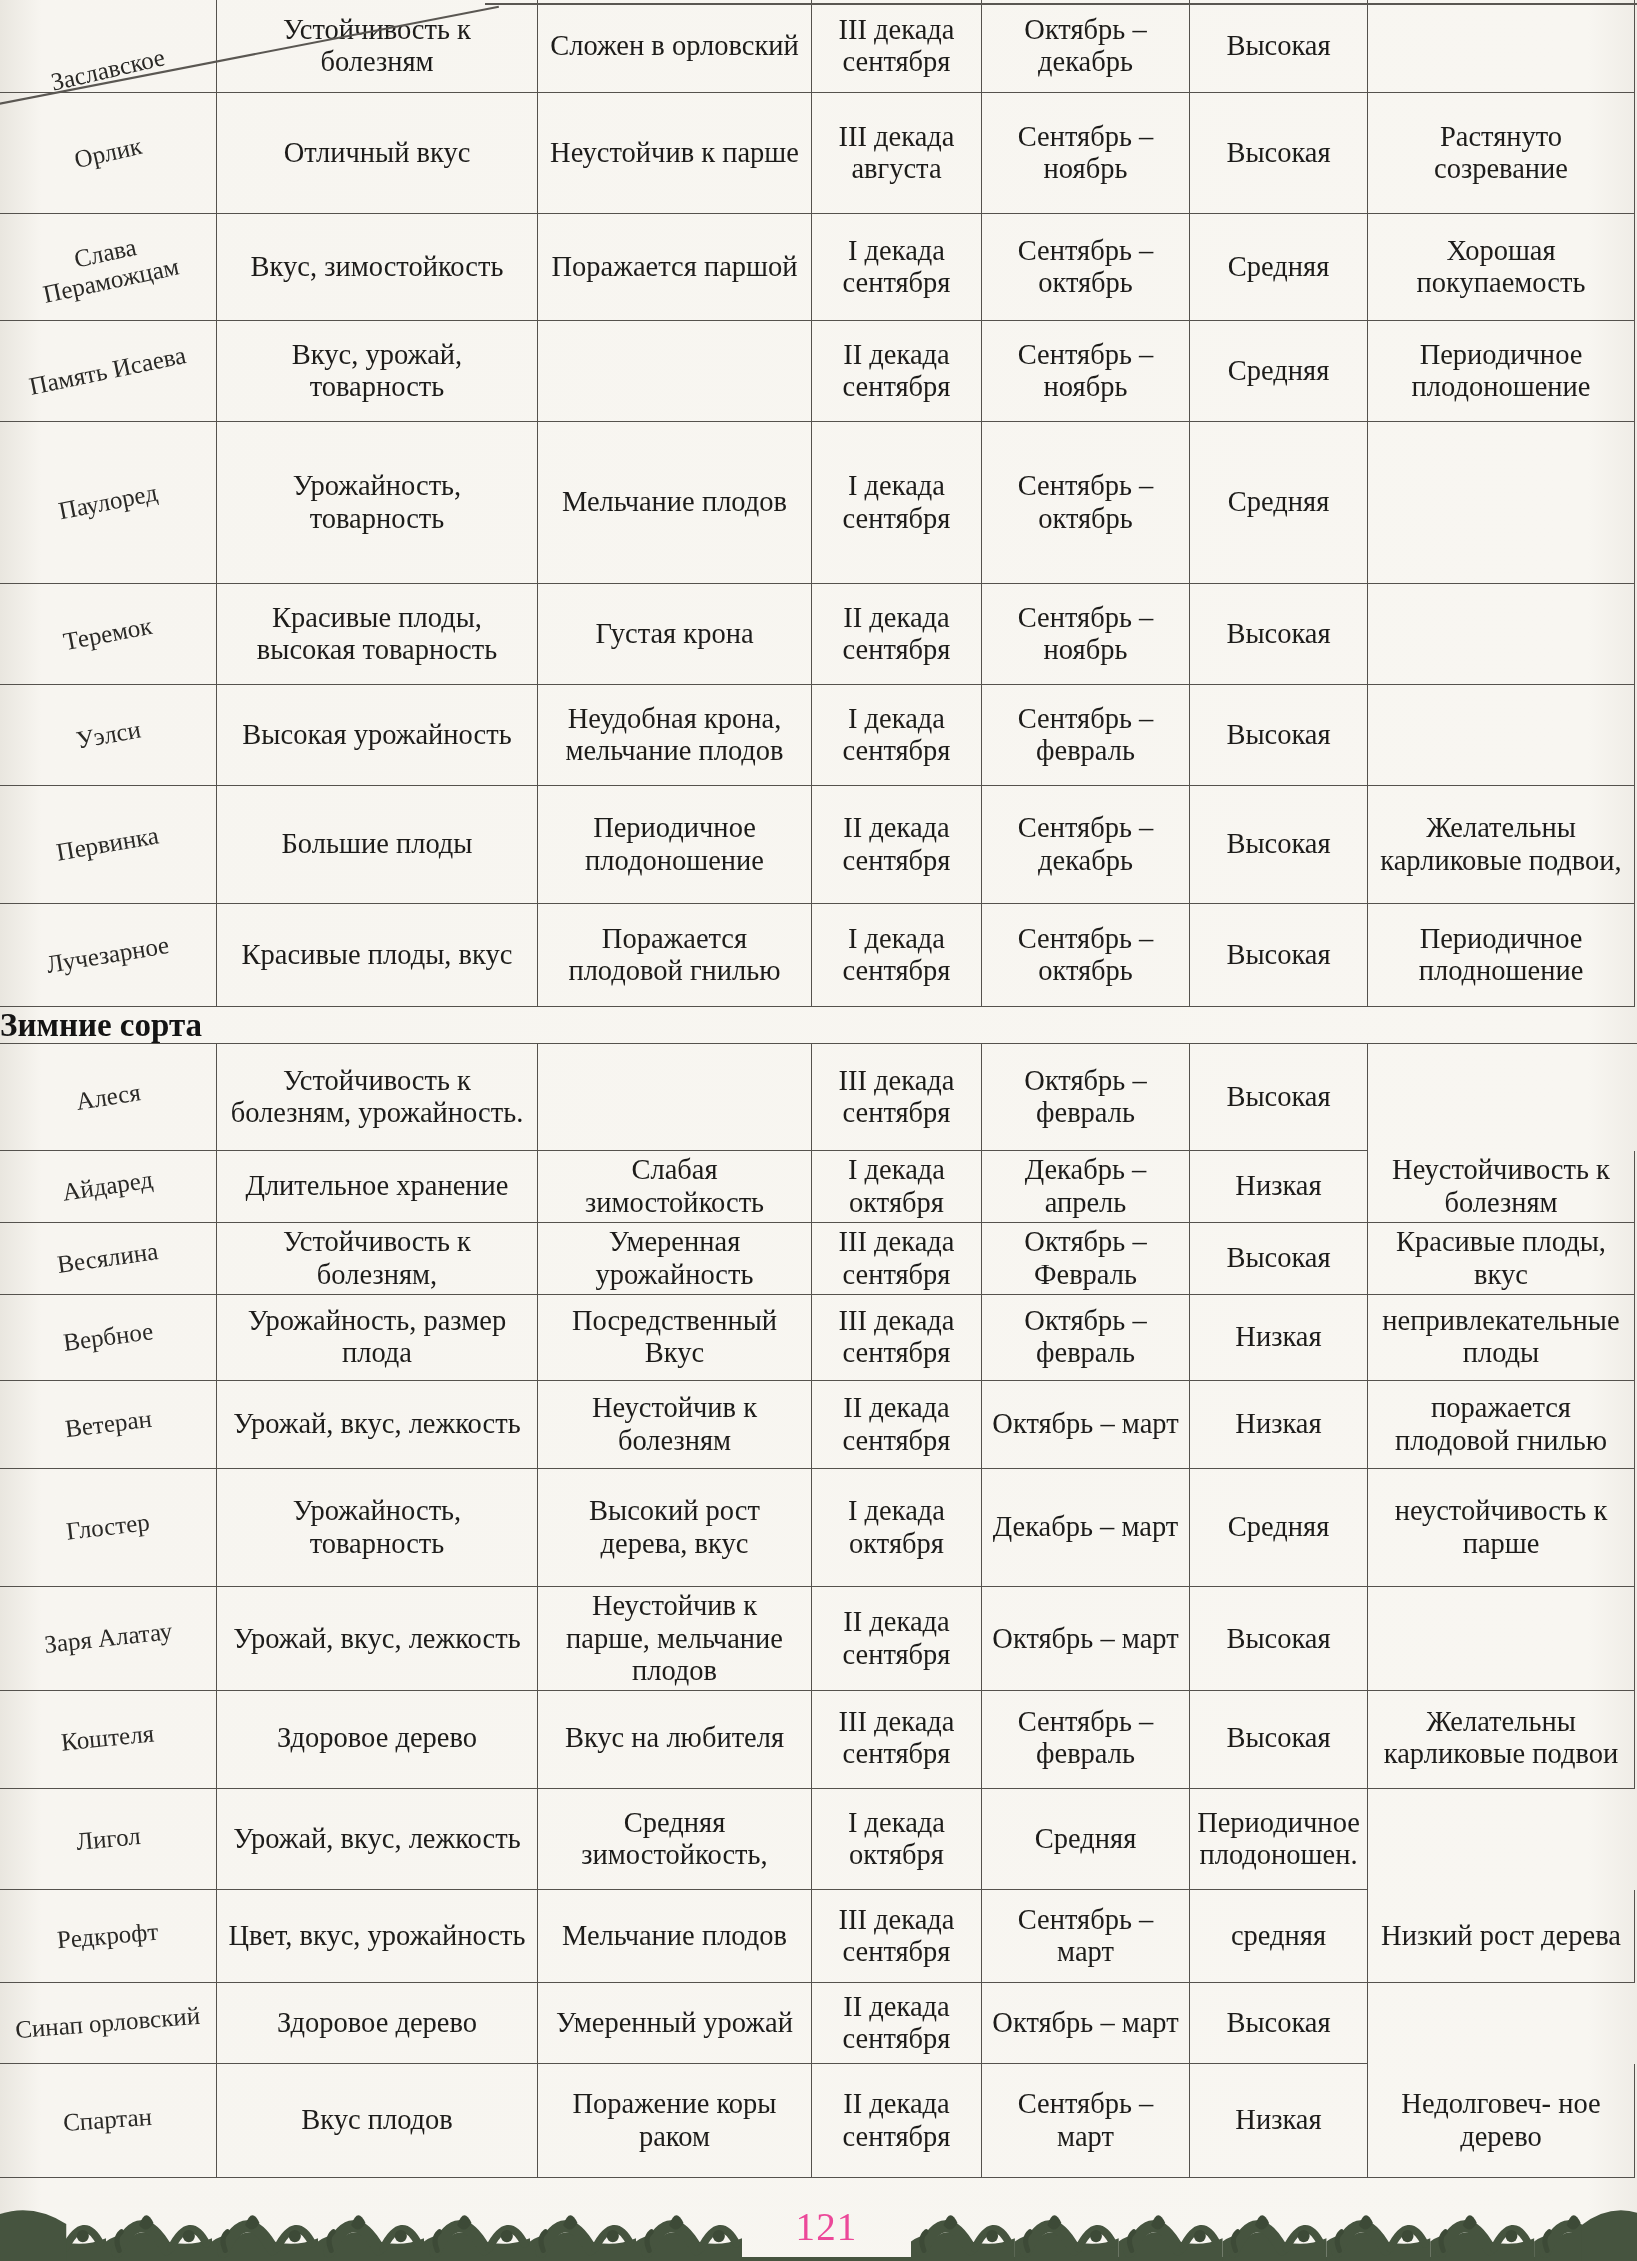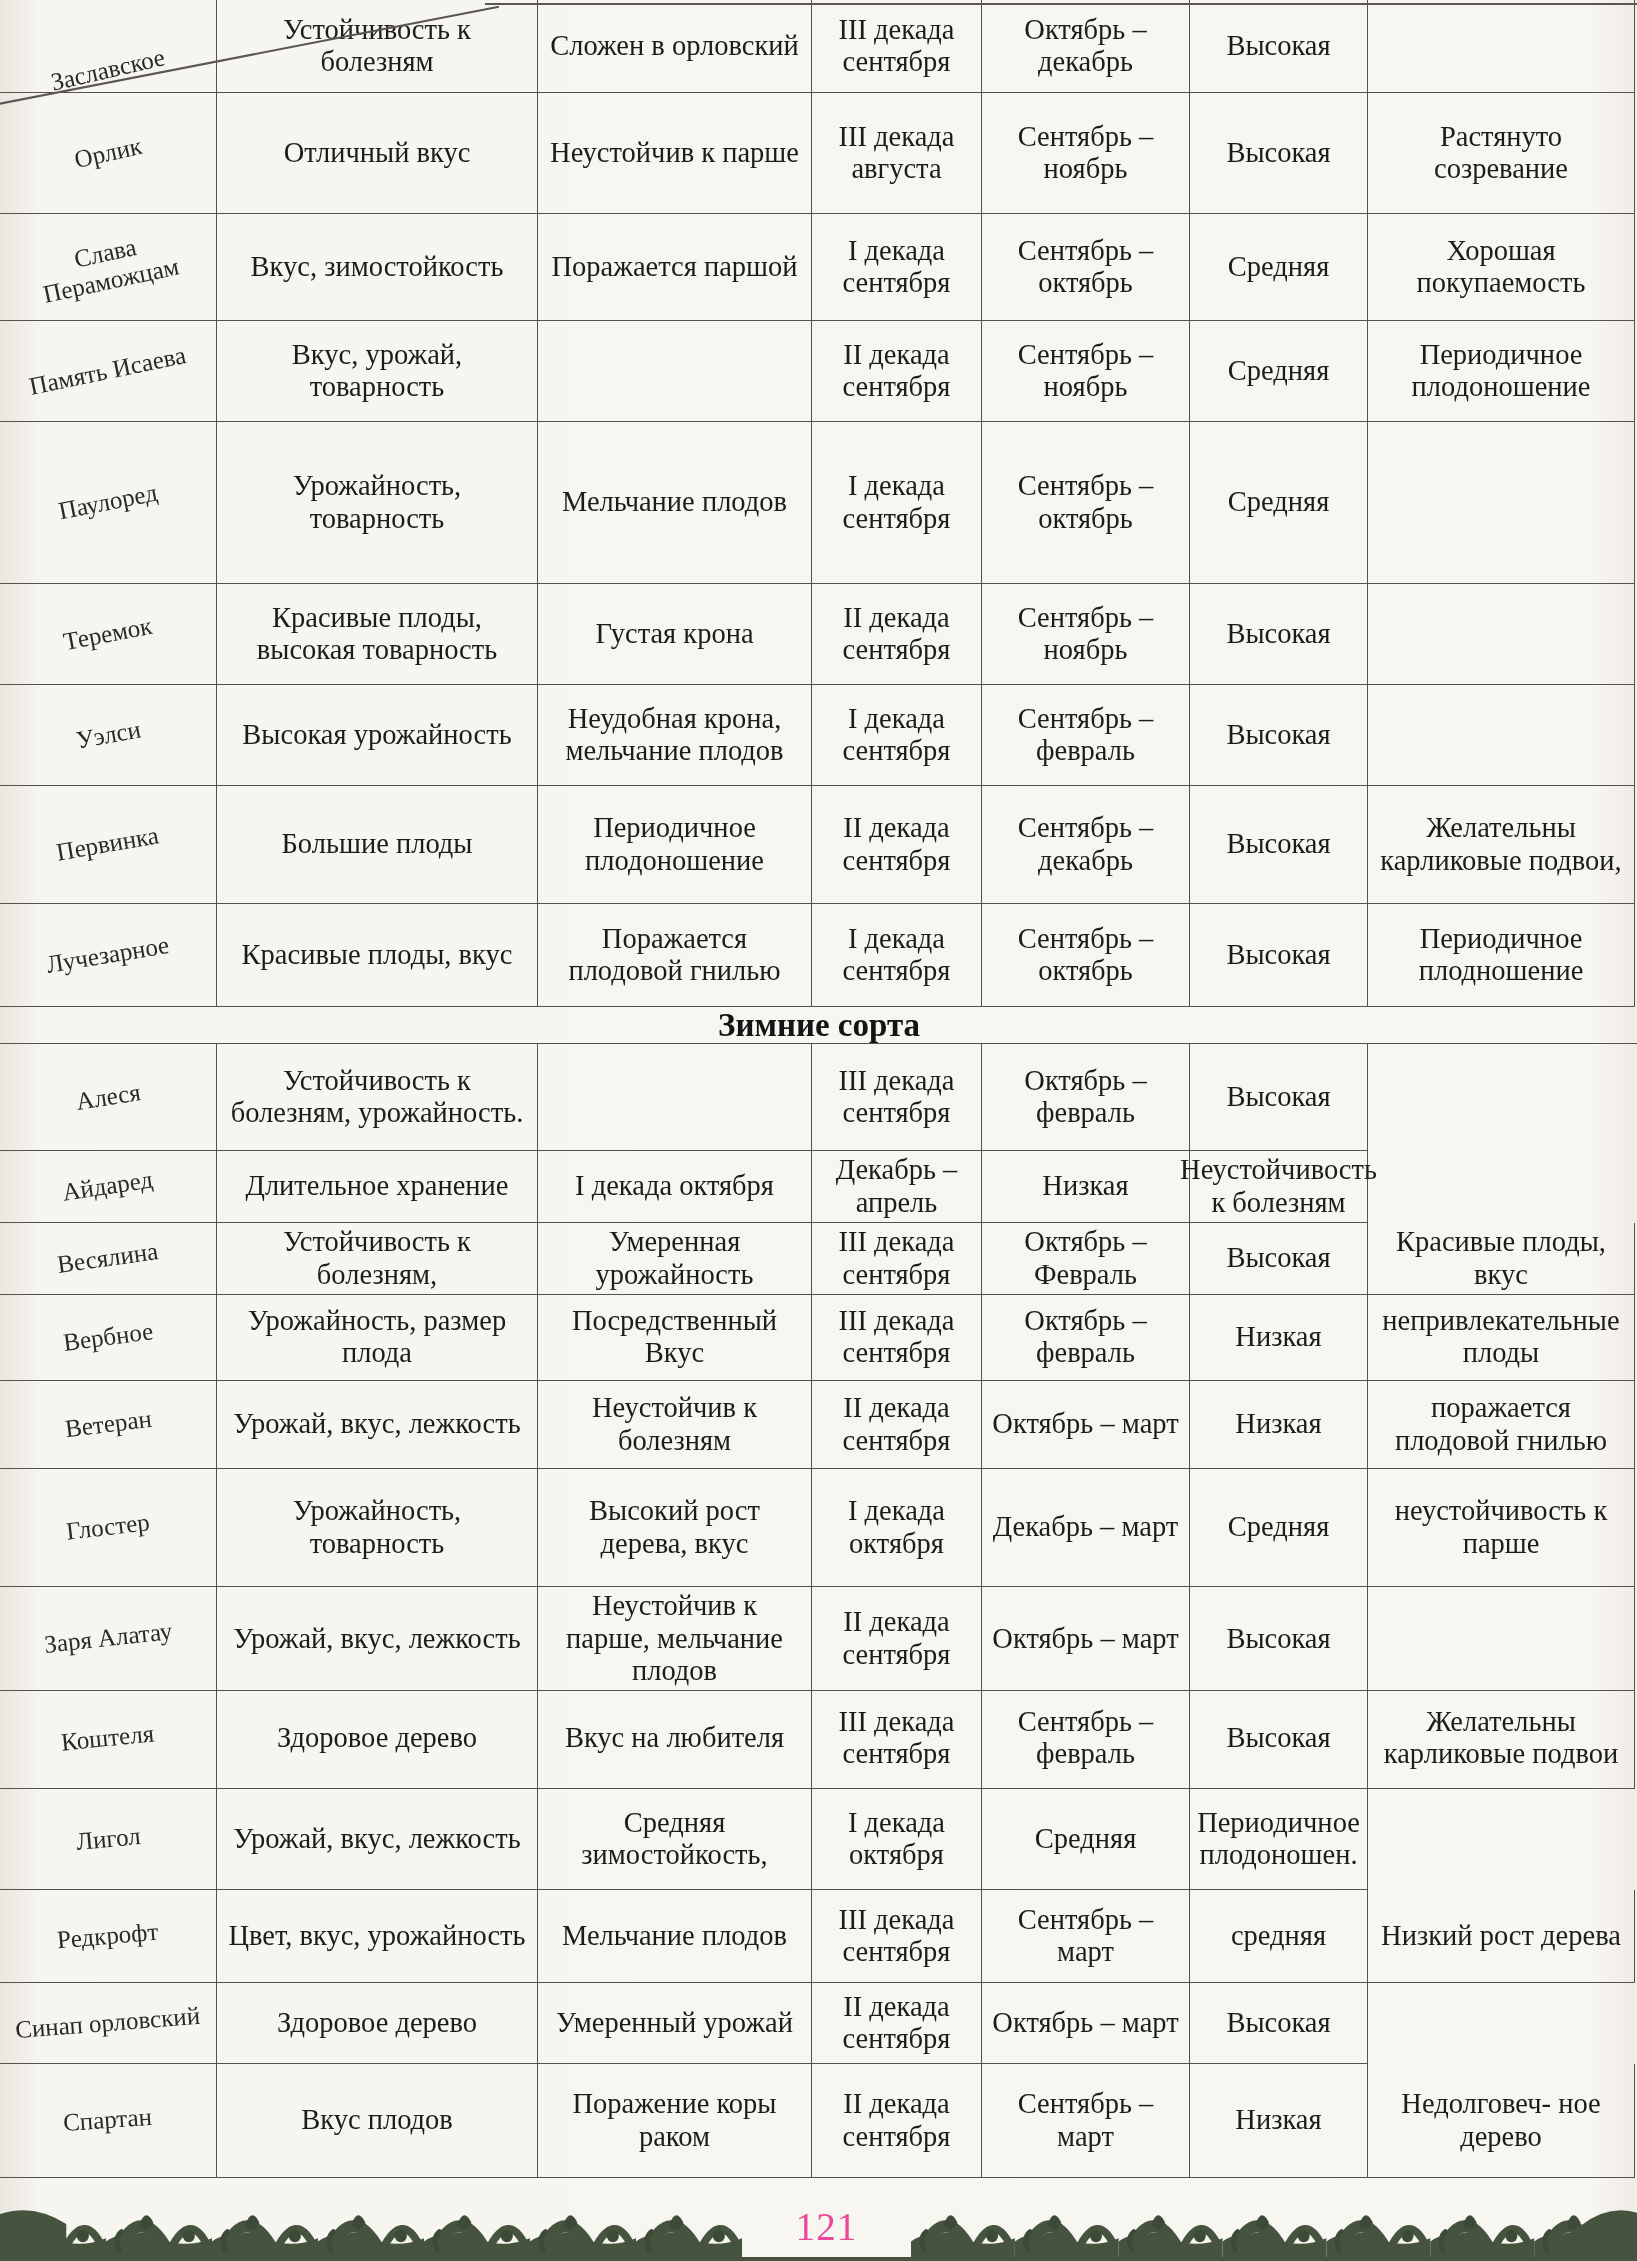--- a/index.html
+++ b/index.html
@@ -17,21 +17,21 @@
     display:flex;align-items:center;justify-content:center;
     text-align:center;padding:3.3px 8.8px;
     font-size:28.5px;line-height:1.13;color:#1d1c1a;
   }
   .cell.name{font-size:25px;color:#2a2926;}
   .cell span{display:block;}
   .row.first .cell.name{align-items:flex-end;padding-bottom:7.7px;}
   .section-row{
     box-sizing:border-box;height:37px;
     border-bottom:1.6px solid #55524d;
-    display:flex;align-items:center;justify-content:center;
+    display:flex;align-items:center;
     font-weight:bold;font-size:33px;color:#141414;
   }
   .cut-line-left{
     position:absolute;left:-2.2px;top:103px;width:510px;height:2.2px;
     background:#5a5752;transform-origin:0 0;transform:rotate(-11deg);
   }
   .cut-line-top{
     position:absolute;left:485px;top:3.3px;width:1152px;height:2.2px;background:#5a5752;
   }
   .footer{position:absolute;left:0;top:2181px;width:1638px;height:81px;}
@@ -281,20 +281,23 @@
           <span>Высокая</span>
         </div>
       </div>
       <div class="row" style="height: 72px;">
         <div class="cell name c0">
           <span style="transform: rotate(-8.5deg);">Айдаред</span>
         </div>
         <div class="cell c1">
           <span>Длительное хранение</span>
         </div>
+        <div class="cell c2">
+          <span>Слабая зимостойкость</span>
+        </div>
         <div class="cell c3">
           <span>I декада октября</span>
         </div>
         <div class="cell c4">
           <span>Декабрь – апрель</span>
         </div>
         <div class="cell c5">
           <span>Низкая</span>
         </div>
         <div class="cell c6">

